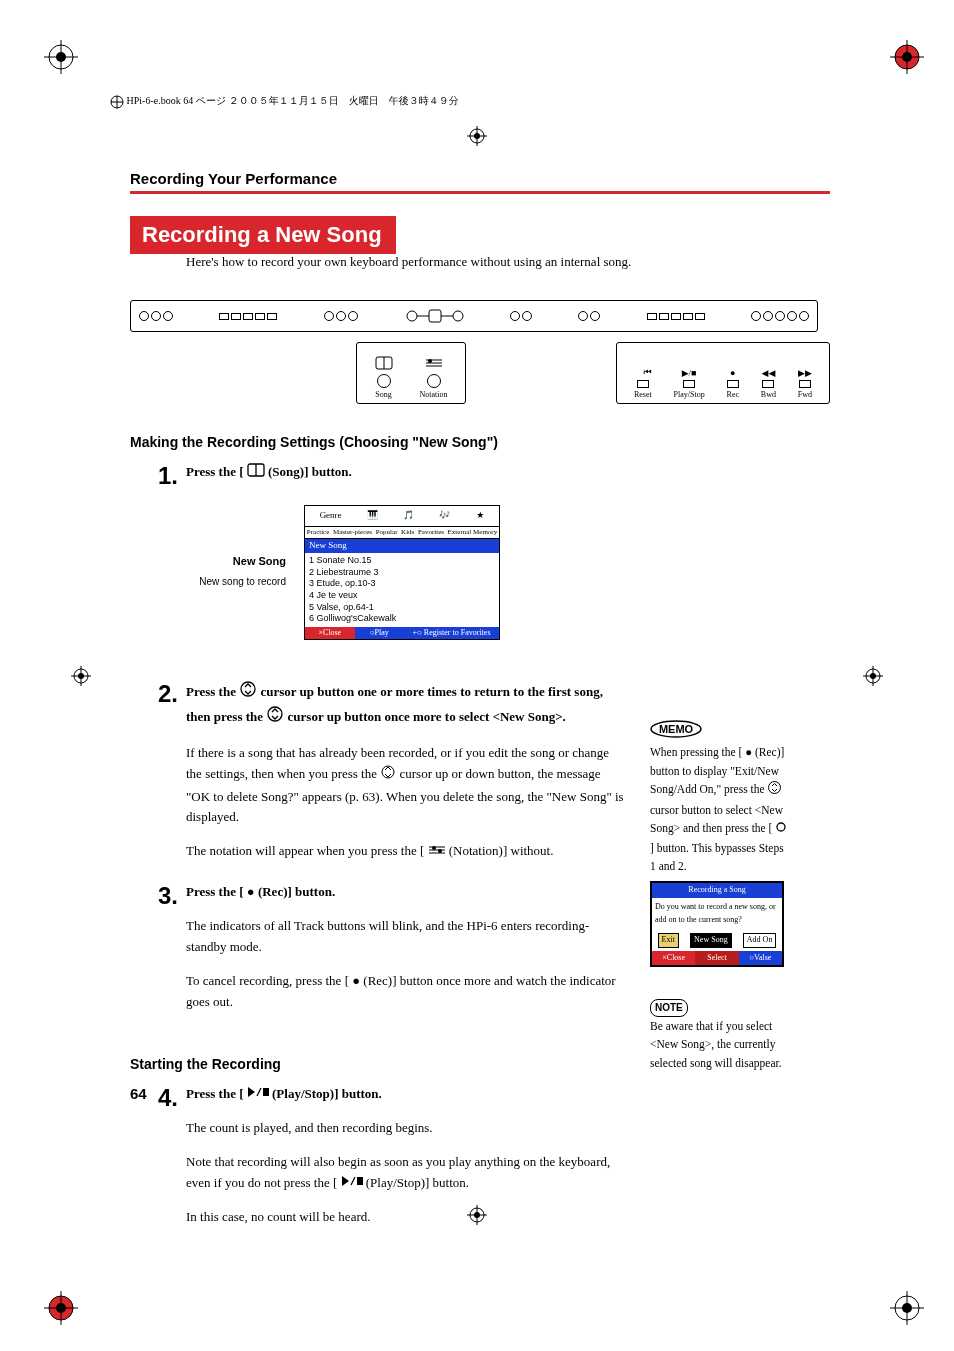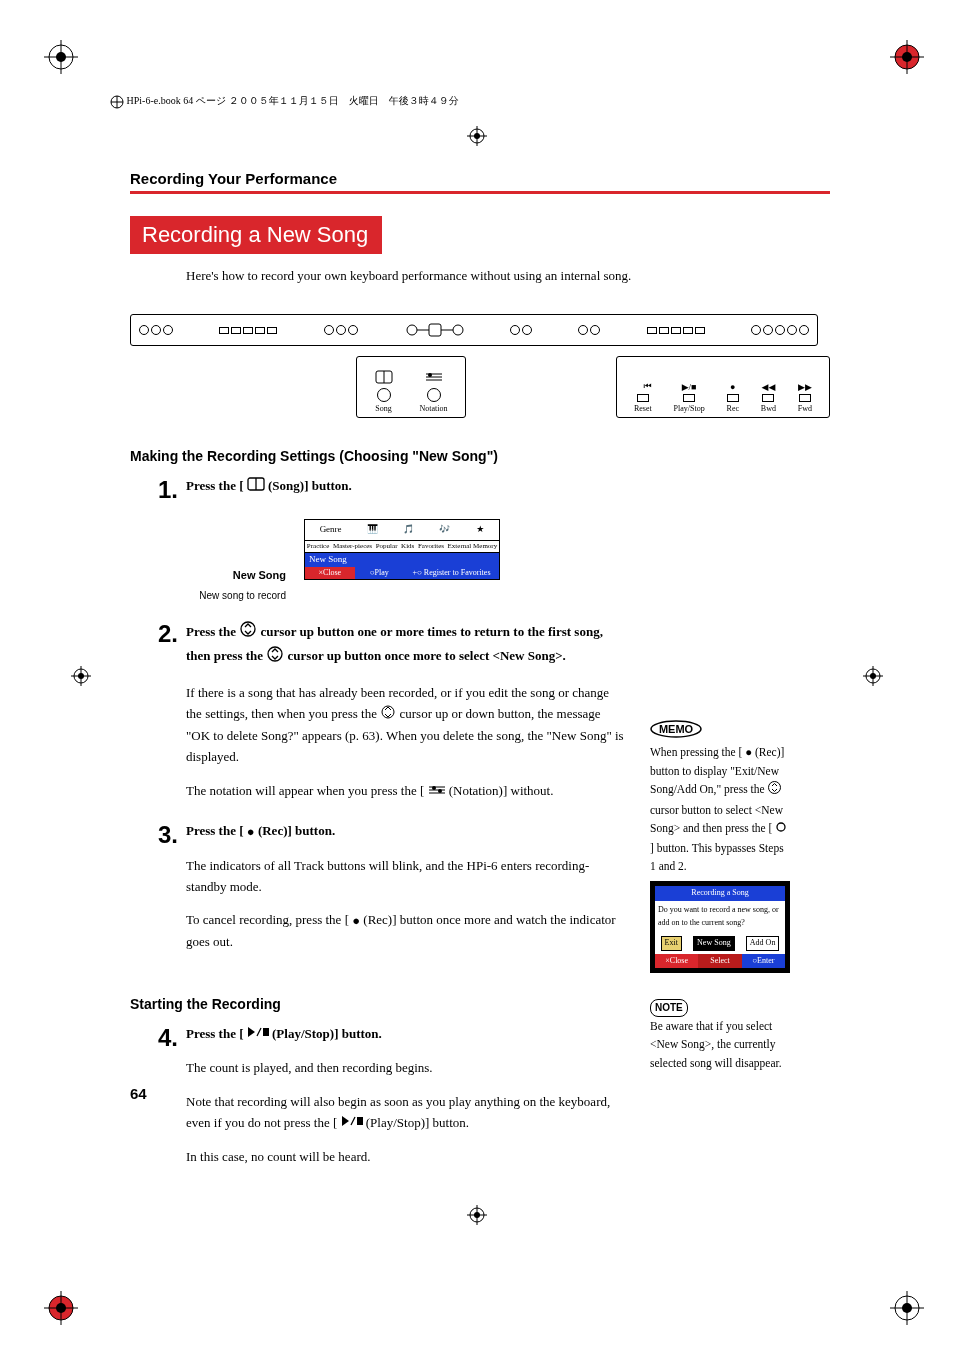--- a/index.html
+++ b/index.html
@@ -29,24 +29,23 @@
     height: 3px;
     background: #d9262c;
     width: 700px;
     margin-bottom: 22px;
   }
   .heading-bar {
     display: inline-block;
     background: #d9262c;
     color: #fff;
     font-family: Arial, Helvetica, sans-serif;
-    font-weight: normal;
+    font-weight: bold;
     font-size: 22px;
     padding: 6px 14px 6px 12px;
-    margin-bottom: 14px;
   }
   .intro {
     margin-left: 56px;
     font-size: 13px;
   }
   .panel-row {
     display: flex;
     justify-content: space-between;
     margin: 30px 0 10px 0;
   }
@@ -208,21 +207,21 @@
     position:absolute;
     left:-110px;
     top:52px;
     width:100px;
     text-align:right;
     font-family: Arial, sans-serif;
   }
   .annot-label .b { font-weight:bold; font-size:11px; display:block;}
   .annot-label .s { font-size:10px; }
   .dialog-box {
-    border:5px solid #000000;
+    border:2px solid #000000;
     width:130px;
     font-size:8px;
     margin-top:6px;
   }
   .dialog-title { background:#1a3fd6; color:#fff; text-align:center; padding:1px;}
   .dialog-body { padding:3px; }
   .dialog-btns { display:flex; justify-content:space-around; padding:3px 0;}
   .dbtn { border:1px solid #000; padding:0 3px; font-size:8px;}
   .dbtn.sel { background:#000; color:#fff;}
   .dialog-foot { display:flex; font-size:8px;}
@@ -437,20 +436,28 @@
           </div>
           <div style="display:flex;justify-content:space-around;font-size:7px;padding:1px 0;border-bottom:1px solid #000">
             <span>Practice</span>
             <span>Master-pieces</span>
             <span>Popular</span>
             <span>Kids</span>
             <span>Favorites</span>
             <span>External Memory</span>
           </div>
           <div class="highlight-bar">New Song</div>
+          <div class="song-list">
+            <div>1 Sonate No.15</div>
+            <div>2 Liebestraume 3</div>
+            <div>3 Etude, op.10-3</div>
+            <div>4 Je te veux</div>
+            <div>5 Valse, op.64-1</div>
+            <div>6 Golliwog'sCakewalk</div>
+          </div>
           <div class="foot-bar">
             <div style="background:#d9262c">×Close</div>
             <div style="background:#1a3fd6">○Play</div>
             <div style="background:#1a3fd6;flex:2">+○ Register to Favorites</div>
           </div>
         </div>
       </div>
 
     </div>
   </div>
@@ -589,21 +596,21 @@
     <div class="dialog-title">Recording a Song</div>
     <div class="dialog-body">Do you want to record a new song, or add on to the current song?</div>
     <div class="dialog-btns">
       <span class="dbtn" style="background:#e8d070">Exit</span>
       <span class="dbtn sel">New Song</span>
       <span class="dbtn">Add On</span>
     </div>
     <div class="dialog-foot">
       <div style="background:#d9262c">×Close</div>
       <div style="background:#b91c1c">Select</div>
-      <div style="background:#1a3fd6">○Enter</div>
+      <div style="background:#1a3fd6">○Valse</div>
     </div>
   </div>
 </div>
 
 <div class="note-row">
   <span class="note-label">NOTE</span>
   <div>Be aware that if you select &lt;New Song&gt;, the currently selected song will disappear.</div>
 </div>
 
 <div class="page-number">64</div>

